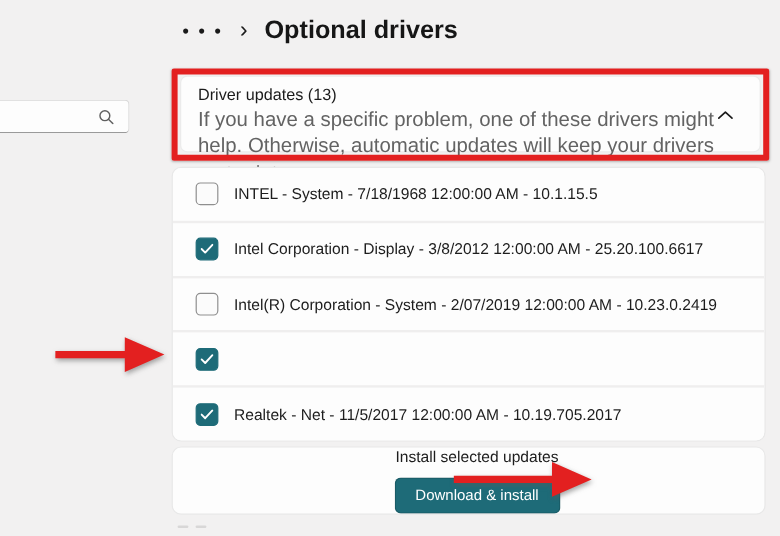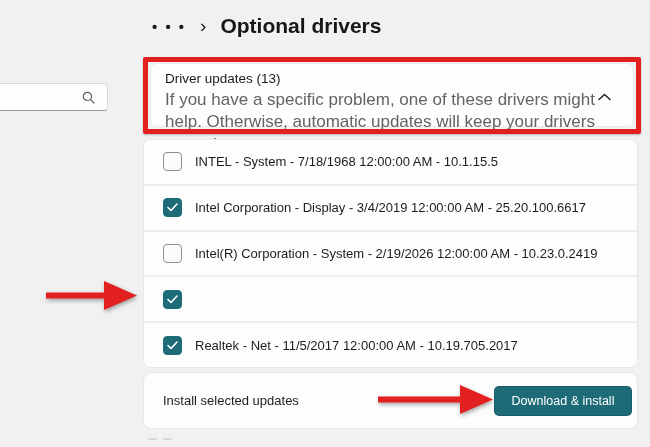--- a/index.html
+++ b/index.html
@@ -67,20 +67,21 @@
   .cb.checked{background:var(--accent);border-color:var(--accent);}
   .cb.checked svg{display:block;}
   .row-label{font-size:13px;color:#1d1d1d;margin-left:13px;white-space:nowrap;}
 
   
   .footer-card{
     left:143px;top:372px;width:495px;height:57px;box-sizing:border-box;
     background:#fdfdfd;border:1px solid #e8e8e8;border-radius:8px;
     display:flex;align-items:center;justify-content:space-between;
     padding:0 5px 0 19px;
+    flex-direction:column;
   }
   .footer-label{font-size:13px;color:#1d1d1d;}
   .dl-btn{
     min-width:138px;height:30px;border:1px solid rgba(0,0,0,0.15);
     border-radius:5px;background:var(--accent);color:#ffffff;
     font-family:Liberation Sans, sans-serif;font-size:12.5px;
     display:flex;align-items:center;justify-content:center;cursor:pointer;
   }
 
   
@@ -127,28 +128,28 @@
     </span>
     <span class="row-label">INTEL - System - 7/18/1968 12:00:00 AM - 10.1.15.5</span>
   </div>
 
   <div class="row">
     <span class="cb checked">
       <svg width="11" height="9" viewBox="0 0 11 9">
         <polyline points="1,4.5 4,7.5 10,1" fill="none" stroke="#ffffff" stroke-width="1.6" stroke-linecap="round" stroke-linejoin="round"></polyline>
       </svg>
     </span>
-    <span class="row-label">Intel Corporation - Display - 3/4/2019 12:00:00 AM - 25.20.100.6617</span>
+    <span class="row-label">Intel Corporation - Display - 3/8/2012 12:00:00 AM - 25.20.100.6617</span>
   </div>
 
   <div class="row">
     <span class="cb">
       
     </span>
-    <span class="row-label">Intel(R) Corporation - System - 2/19/2026 12:00:00 AM - 10.23.0.2419</span>
+    <span class="row-label">Intel(R) Corporation - System - 2/07/2019 12:00:00 AM - 10.23.0.2419</span>
   </div>
 
   <div class="row">
     <span class="cb checked">
       <svg width="11" height="9" viewBox="0 0 11 9">
         <polyline points="1,4.5 4,7.5 10,1" fill="none" stroke="#ffffff" stroke-width="1.6" stroke-linecap="round" stroke-linejoin="round"></polyline>
       </svg>
     </span>
   </div>
 

